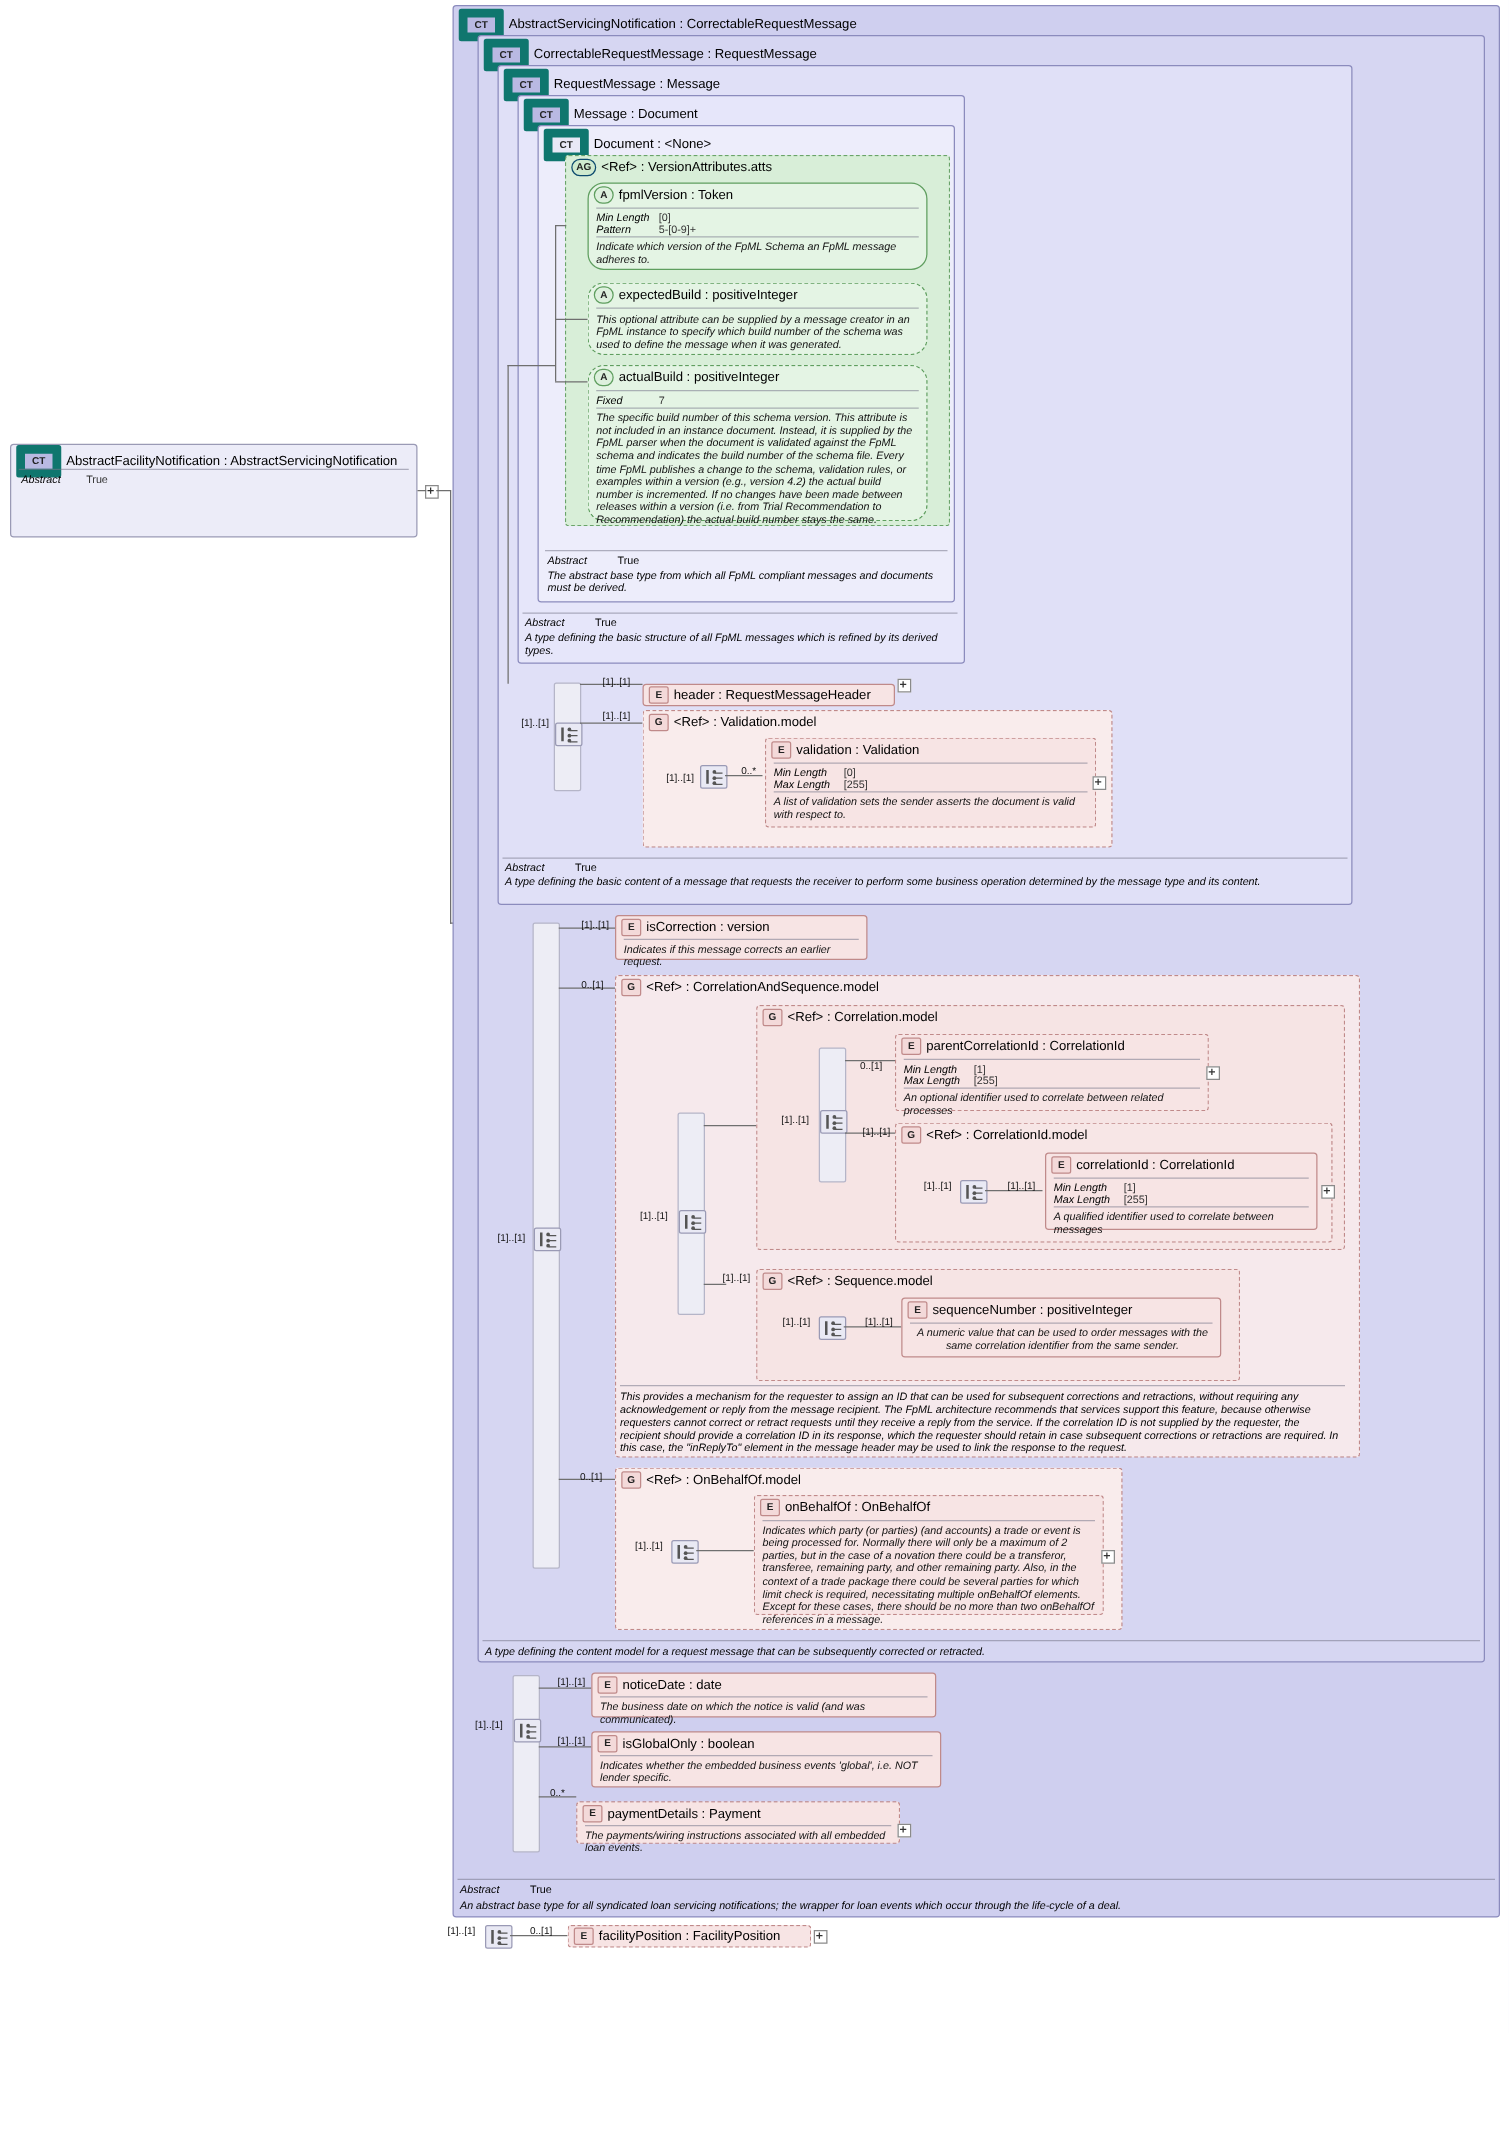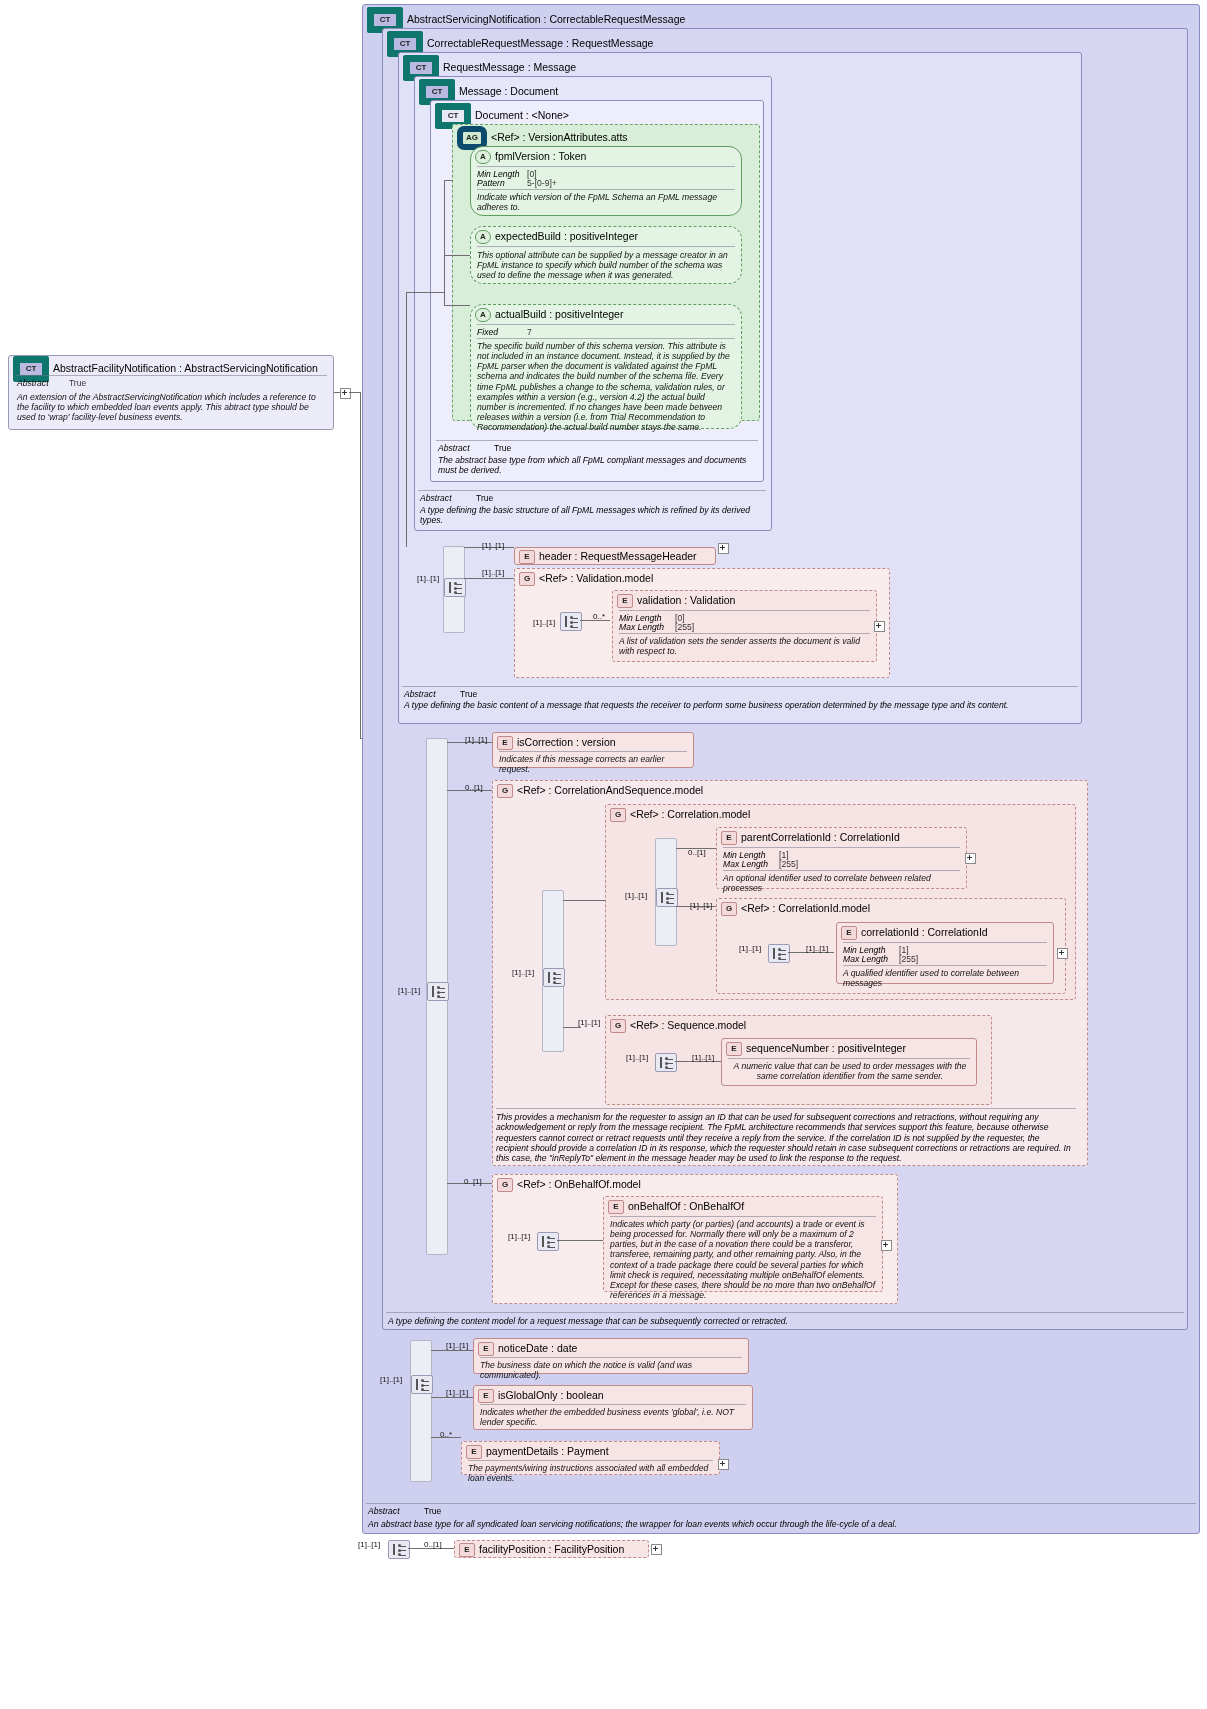--- a/index.html
+++ b/index.html
@@ -13,21 +13,21 @@
   .attbox{border:1px solid #5f9e5f;background:#e4f4e4;border-radius:13px;}
   .attbox.dashed{border:1px dashed #5f9e5f;}
   .elbox{border:1px solid #c08a8a;background:#f7e4e4;border-radius:3px;}
   .elbox.dashed{border:1px dashed #c08a8a;}
   .grpbox{border:1px dashed #c08a8a;background:#f9ecec;border-radius:3px;}
   .modelbox{border:1px dashed #b3b3cc;background:#ececf8;border-radius:3px;}
 
   .hdr{position:absolute;left:0;top:0;height:17px;line-height:17px;white-space:nowrap;padding-left:4px;font-size:10.5px;}
   .tag{display:inline-block;width:22px;height:12px;line-height:12px;text-align:center;border-radius:2px;font-size:8px;font-weight:bold;vertical-align:middle;margin-right:4px;}
   .tag.ct{border:7px solid #0f766e;background:#b9b9e2;color:#222;}
-  .tag.ag{border:6px solid #0c4a6e;background:#cfeacf;color:#222;border-radius:7px;width:18px;}
+  .tag.ag{border:1px solid #0c4a6e;background:#cfeacf;color:#222;border-radius:7px;width:18px;}
   .tag.a{border:1px solid #5f9e5f;background:#ddf0dd;color:#222;border-radius:7px;width:14px;}
   .tag.e{border:1px solid #c08a8a;background:#f3d9d9;color:#222;width:14px;}
   .tag.g{border:1px solid #c08a8a;background:#f3d9d9;color:#222;width:14px;}
   .nm{font-size:10.5px;}
   .hdrline{position:absolute;left:6px;right:6px;border-top:1px solid rgba(120,120,140,.55);}
   .desc{position:absolute;font-style:italic;font-size:8.6px;line-height:1.18;color:#111;}
   .prop{position:absolute;font-size:8.6px;line-height:1.2;}
   .prop i{font-style:italic;}
   .prop .v{color:#333;}
   .conn{position:absolute;background:#6f6f6f;}
@@ -52,21 +52,20 @@
 
 <div class="box elbox" style="left:8px;top:355px;width:326px;height:75px;background:#ececf8;border:1px solid #9a9ab5;">
   <div class="hdr">
     <span class="tag ct">CT</span><span class="nm">AbstractFacilityNotification  :  AbstractServicingNotification</span>
   </div>
   <div class="hdrline" style="top:19px;"></div>
   <div class="prop" style="left:8px;top:22px;">
     <i>Abstract</i>
     <span class="v" style="margin-left:18px;">True</span>
   </div>
-  <div class="desc" style="left:8px;top:36px;width:310px;">An extension of the AbstractServicingNotification which includes a reference to the facility to which embedded loan events apply. This abtract type should be used to 'wrap' facility-level business events.</div>
 </div>
 <div class="plus" style="left:340px;top:388px;"></div>
 <div class="conn hline" style="left:334px;top:392px;width:7px;"></div>
 <div class="conn hline" style="left:349px;top:392px;width:11px;"></div>
 <div class="conn vline" style="left:360px;top:392px;height:347px;"></div>
 <div class="conn hline" style="left:360px;top:738px;width:12px;"></div>
 
 <div class="box ct" style="left:362px;top:4px;width:838px;height:1530px;">
   <div class="hdr" style="top:2px;">
     <span class="tag ct">CT</span><span class="nm">AbstractServicingNotification  :  CorrectableRequestMessage</span>
@@ -117,21 +116,21 @@
 </div>
 
 <div class="box attbox dashed" style="left:470px;top:226px;width:272px;height:58px;">
   <div class="hdr" style="top:1px;">
     <span class="tag a">A</span><span class="nm">expectedBuild  :  positiveInteger</span>
   </div>
   <div class="hdrline" style="top:19px;"></div>
   <div class="desc" style="left:6px;top:23px;width:258px;">This optional attribute can be supplied by a message creator in an FpML instance to specify which build number of the schema was used to define the message when it was generated.</div>
 </div>
 
-<div class="box attbox dashed" style="left:470px;top:292px;width:272px;height:125px;margin-top:12px;">
+<div class="box attbox dashed" style="left:470px;top:292px;width:272px;height:125px;">
   <div class="hdr" style="top:1px;">
     <span class="tag a">A</span><span class="nm">actualBuild  :  positiveInteger</span>
   </div>
   <div class="hdrline" style="top:19px;"></div>
   <div class="prop" style="left:6px;top:22px;"><i>Fixed</i></div>
   <div class="prop" style="left:56px;top:22px;"><span class="v">7</span></div>
   <div class="hdrline" style="top:33px;"></div>
   <div class="desc" style="left:6px;top:36px;width:258px;">The specific build number of this schema version. This attribute is not included in an instance document. Instead, it is supplied by the FpML parser when the document is validated against the FpML schema and indicates the build number of the schema file. Every time FpML publishes a change to the schema, validation rules, or examples within a version (e.g., version 4.2) the actual build number is incremented. If no changes have been made between releases within a version (i.e. from Trial Recommendation to Recommendation) the actual build number stays the same.</div>
 </div>
 

